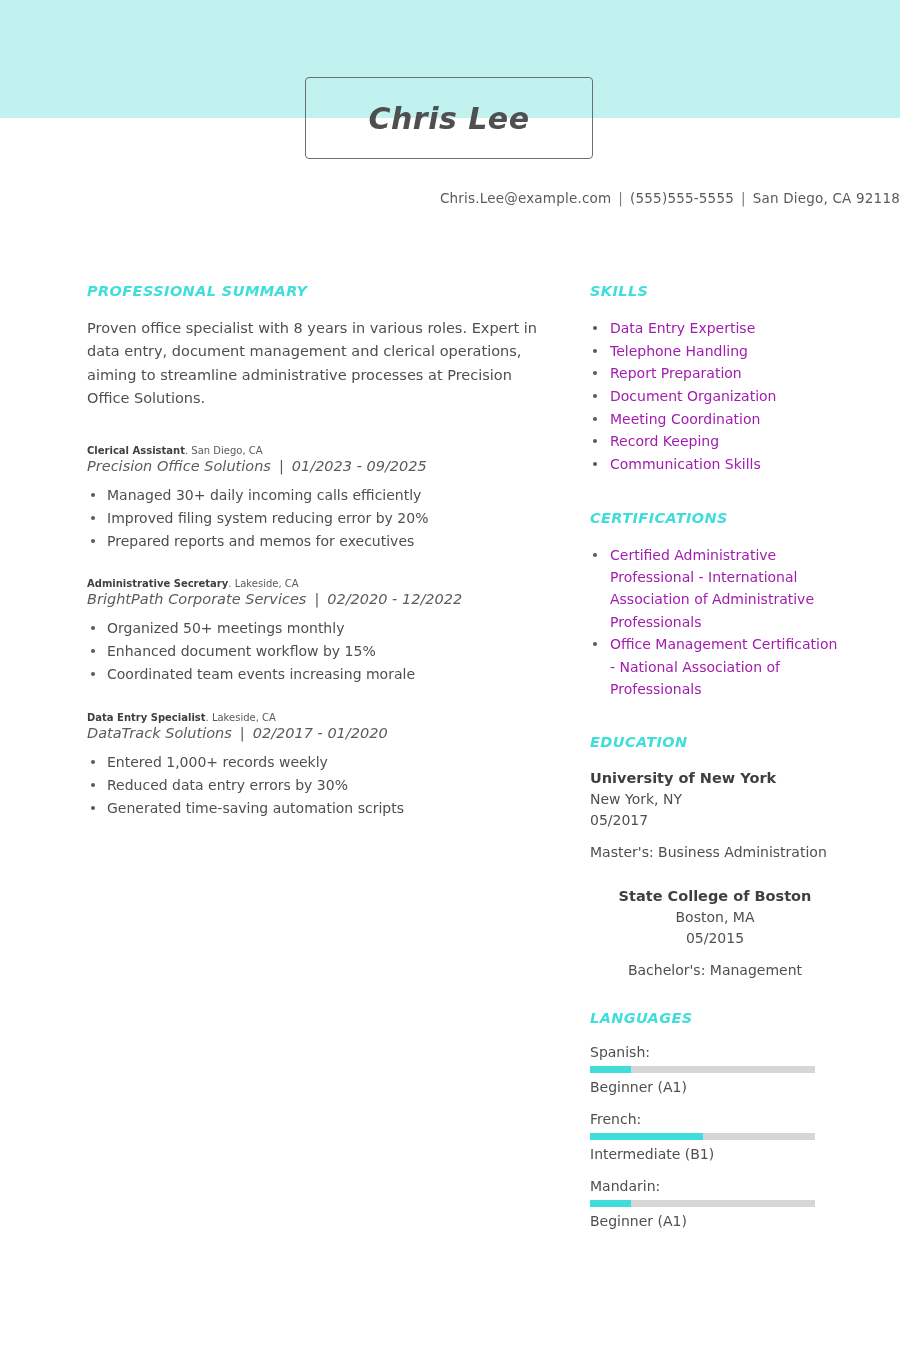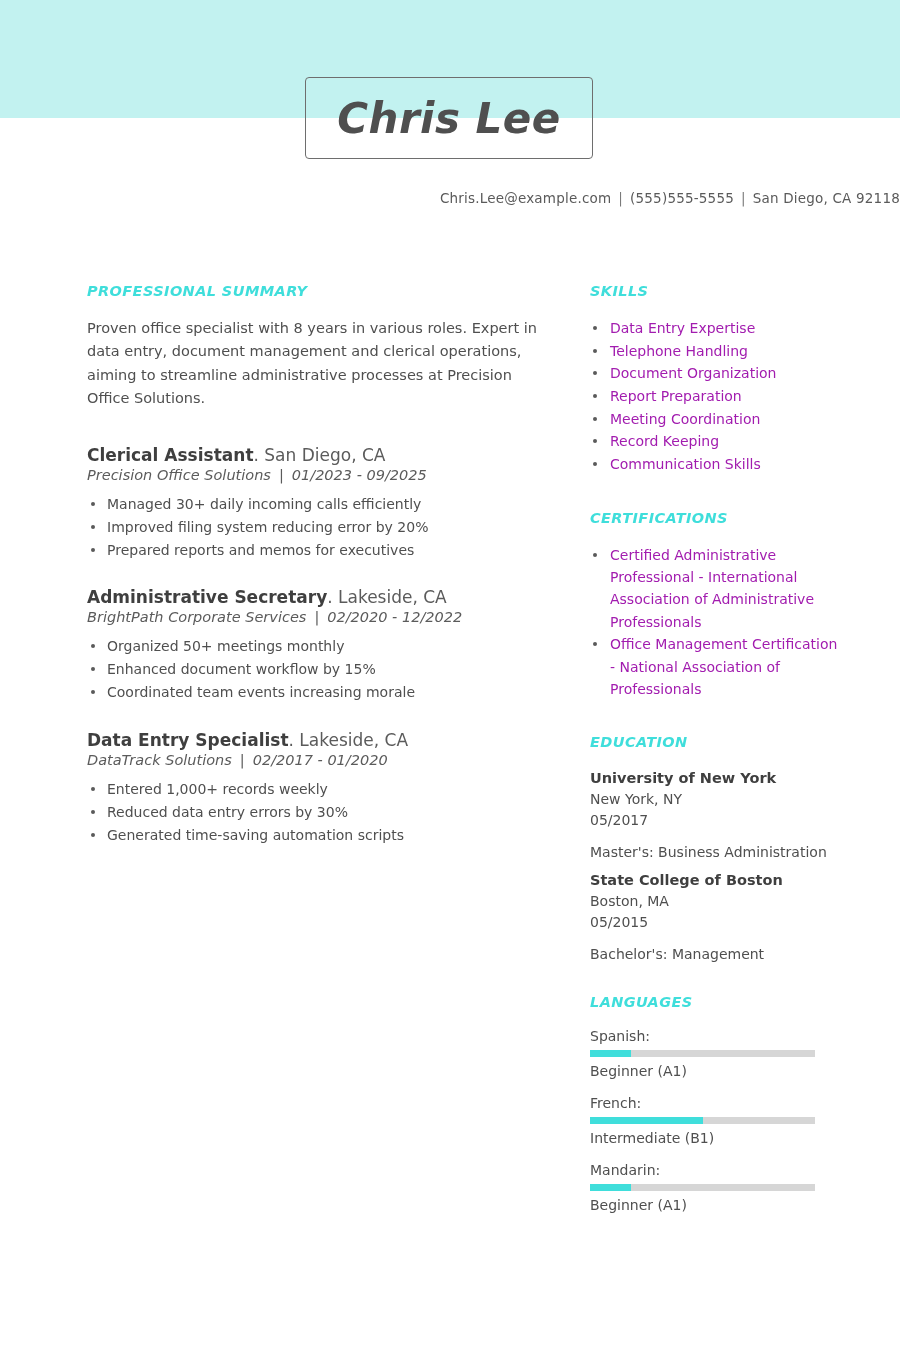--- a/index.html
+++ b/index.html
@@ -36,21 +36,21 @@
     background: transparent;
     display: flex;
     align-items: center;
     justify-content: center;
     box-sizing: border-box;
   }
   .name-text {
     font-family: "DejaVu Sans", "Liberation Sans", sans-serif;
     font-style: italic;
     font-weight: bold;
-    font-size: 42px;
+    font-size: 30px;
     letter-spacing: 0.5px;
     color: #4f4f4f;
     white-space: nowrap;
     text-align: right;
   }
   .contact-line {
     position: absolute;
     top: 190px;
     left: 0;
     width: 900px;
@@ -109,21 +109,21 @@
     color: #4f4f4f;
     margin: 0;
   }
 
   
   .job {
     margin-bottom: 25px;
   }
   .job:last-child { margin-bottom: 0; }
   .job-line1 {
-    font-size: 17px;
+    font-size: 10px;
     color: #4f4f4f;
     margin-bottom: 2px;
   }
   .job-title {
     font-weight: bold;
     color: #3f3f3f;
   }
   .job-location { color: #5b5b5b; }
   .job-line2 {
     font-style: italic;
@@ -179,22 +179,22 @@
     height: 4px;
     border-radius: 50%;
     background: #5a5a5a;
   }
   ul.certs li {
     margin-bottom: 0;
     line-height: 1.6;
   }
 
   
-  .edu-entry { margin-bottom: 8px; }
-  .edu-entry:last-child { margin-bottom: 0; }
+  .edu-entry { margin-bottom: 24px; }
+  .edu-entry:last-child { margin-bottom: 0; text-align: center; }
   .edu-school {
     font-weight: bold;
     font-size: 14.5px;
     color: #3f3f3f;
     line-height: 1.45;
   }
   .edu-line {
     font-size: 14px;
     color: #4f4f4f;
     line-height: 1.45;
@@ -303,22 +303,22 @@
     </div>
   </div>
 
   <div class="col-right">
 
     <div class="section-right">
       <div class="section-heading">SKILLS</div>
       <ul class="rbullets">
         <li>Data Entry Expertise</li>
         <li>Telephone Handling</li>
+        <li>Report Preparation</li>
         <li>Document Organization</li>
-        <li>Report Preparation</li>
         <li>Meeting Coordination</li>
         <li>Record Keeping</li>
         <li>Communication Skills</li>
       </ul>
     </div>
 
     <div class="section-right" style="margin-top:34px;">
       <div class="section-heading">CERTIFICATIONS</div>
       <ul class="rbullets certs">
         <li>Certified Administrative Professional - International Association of Administrative Professionals</li>

